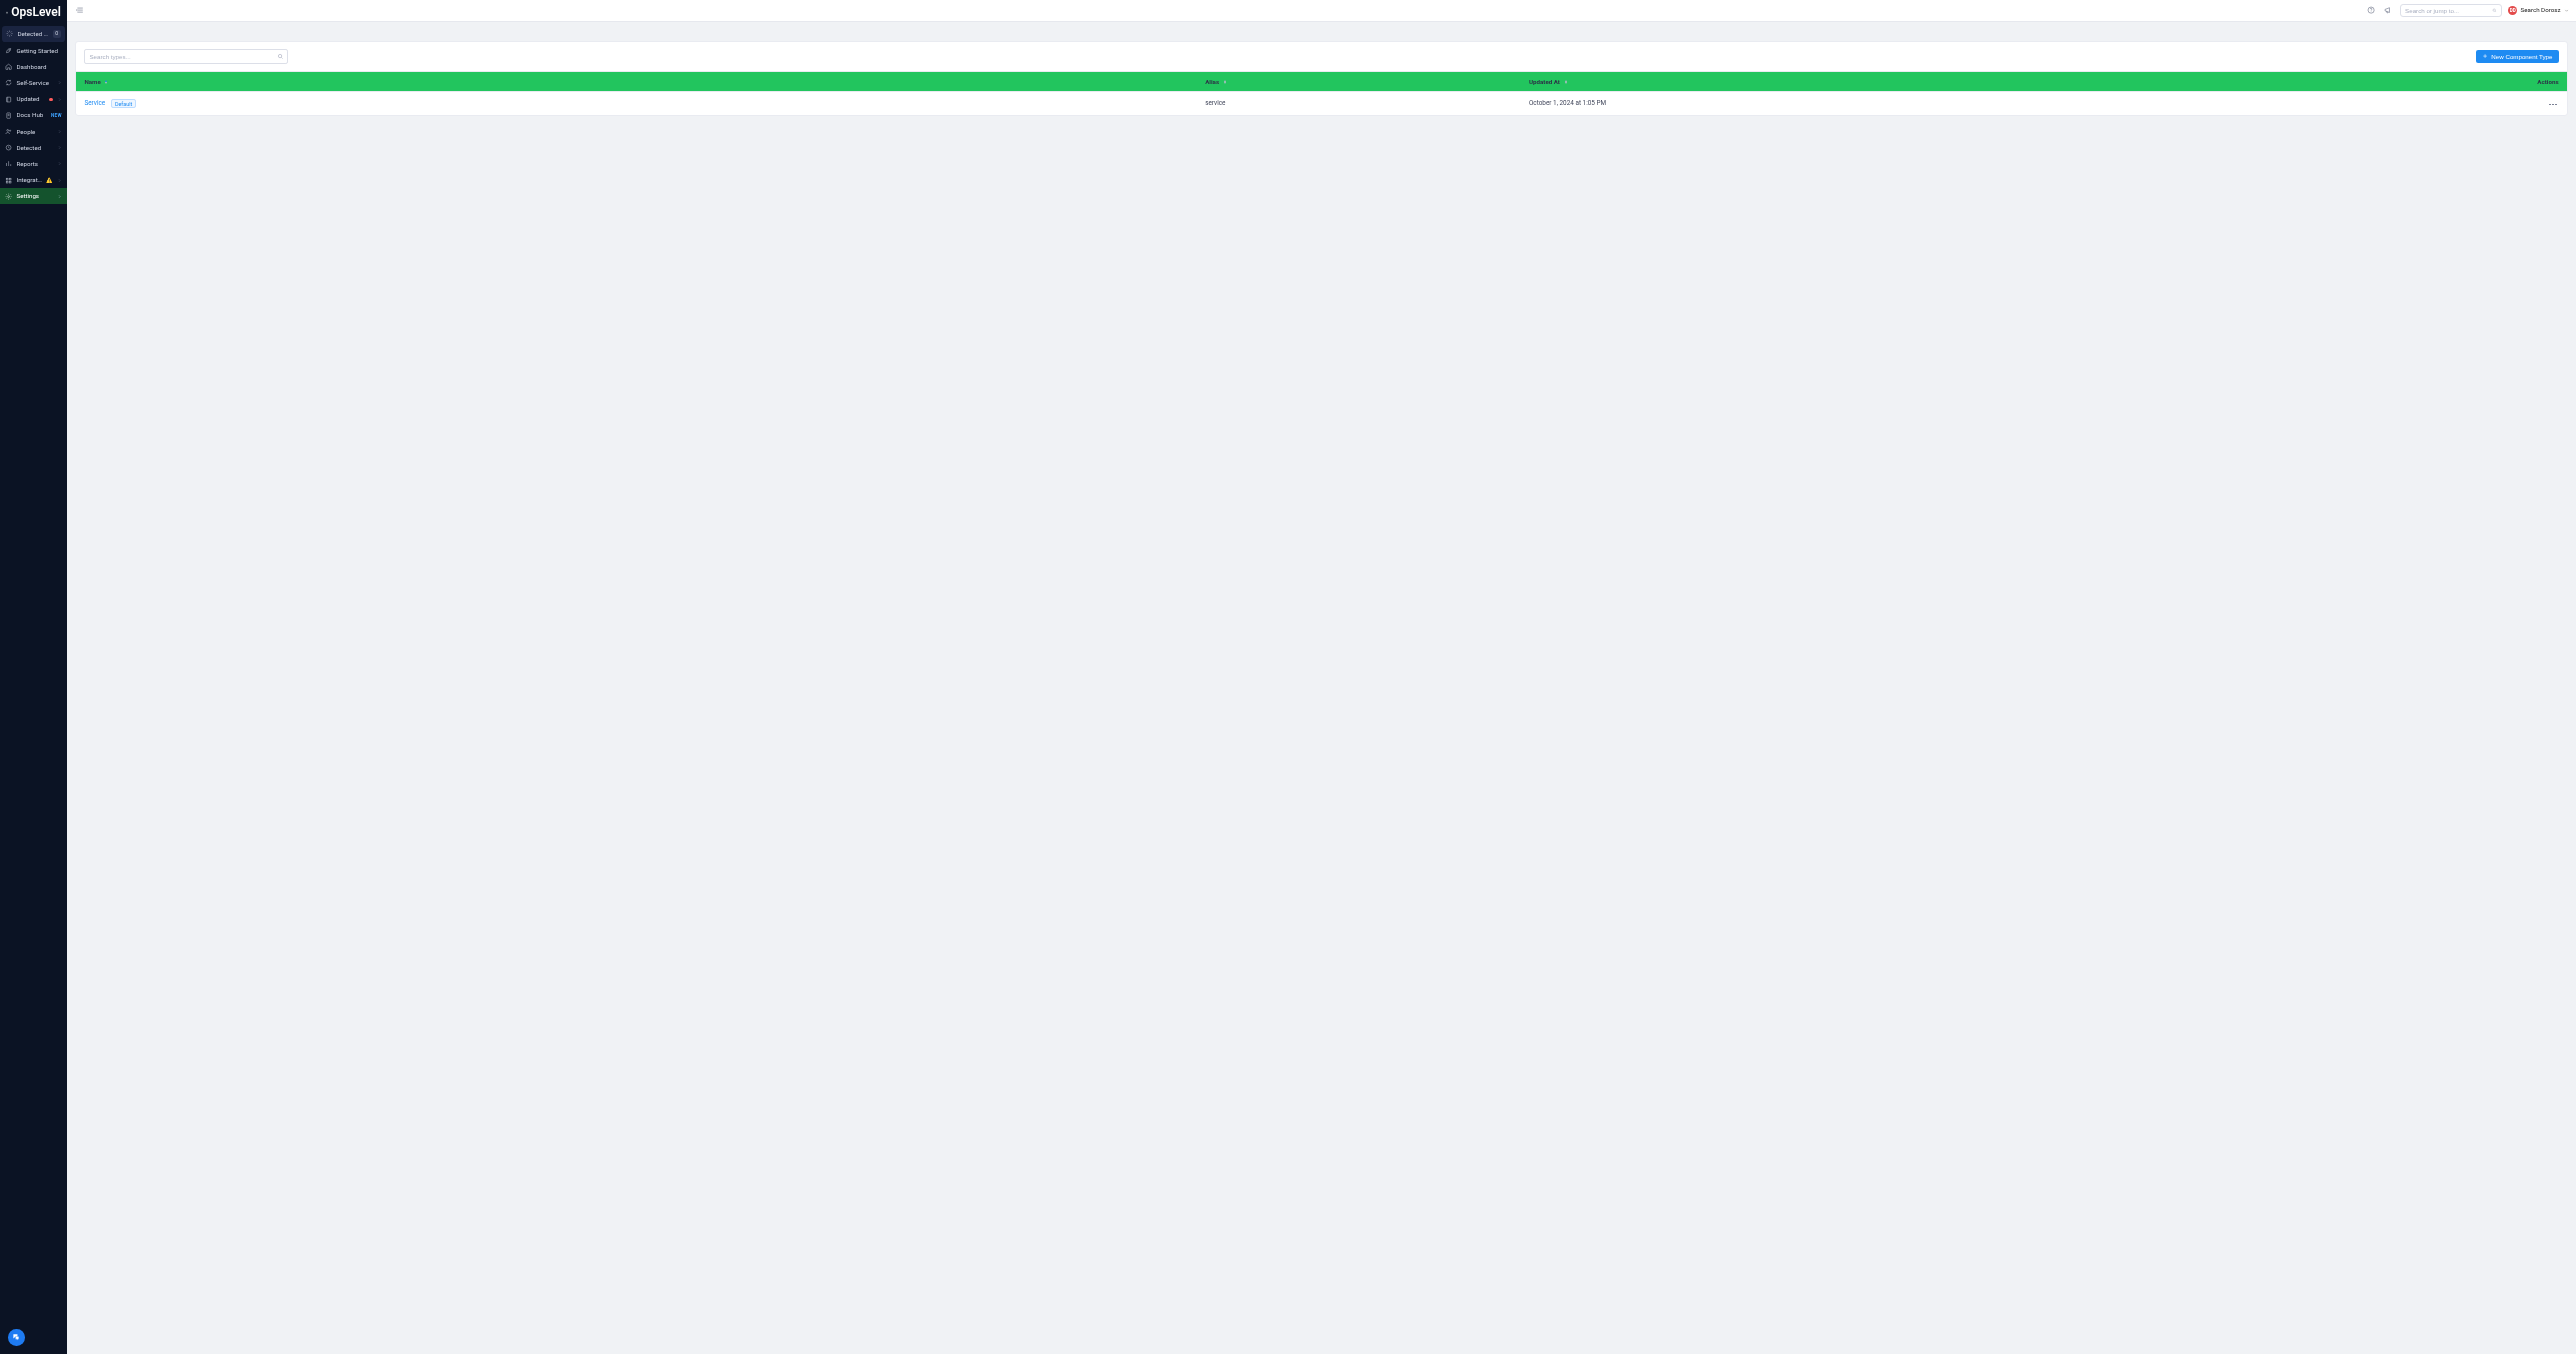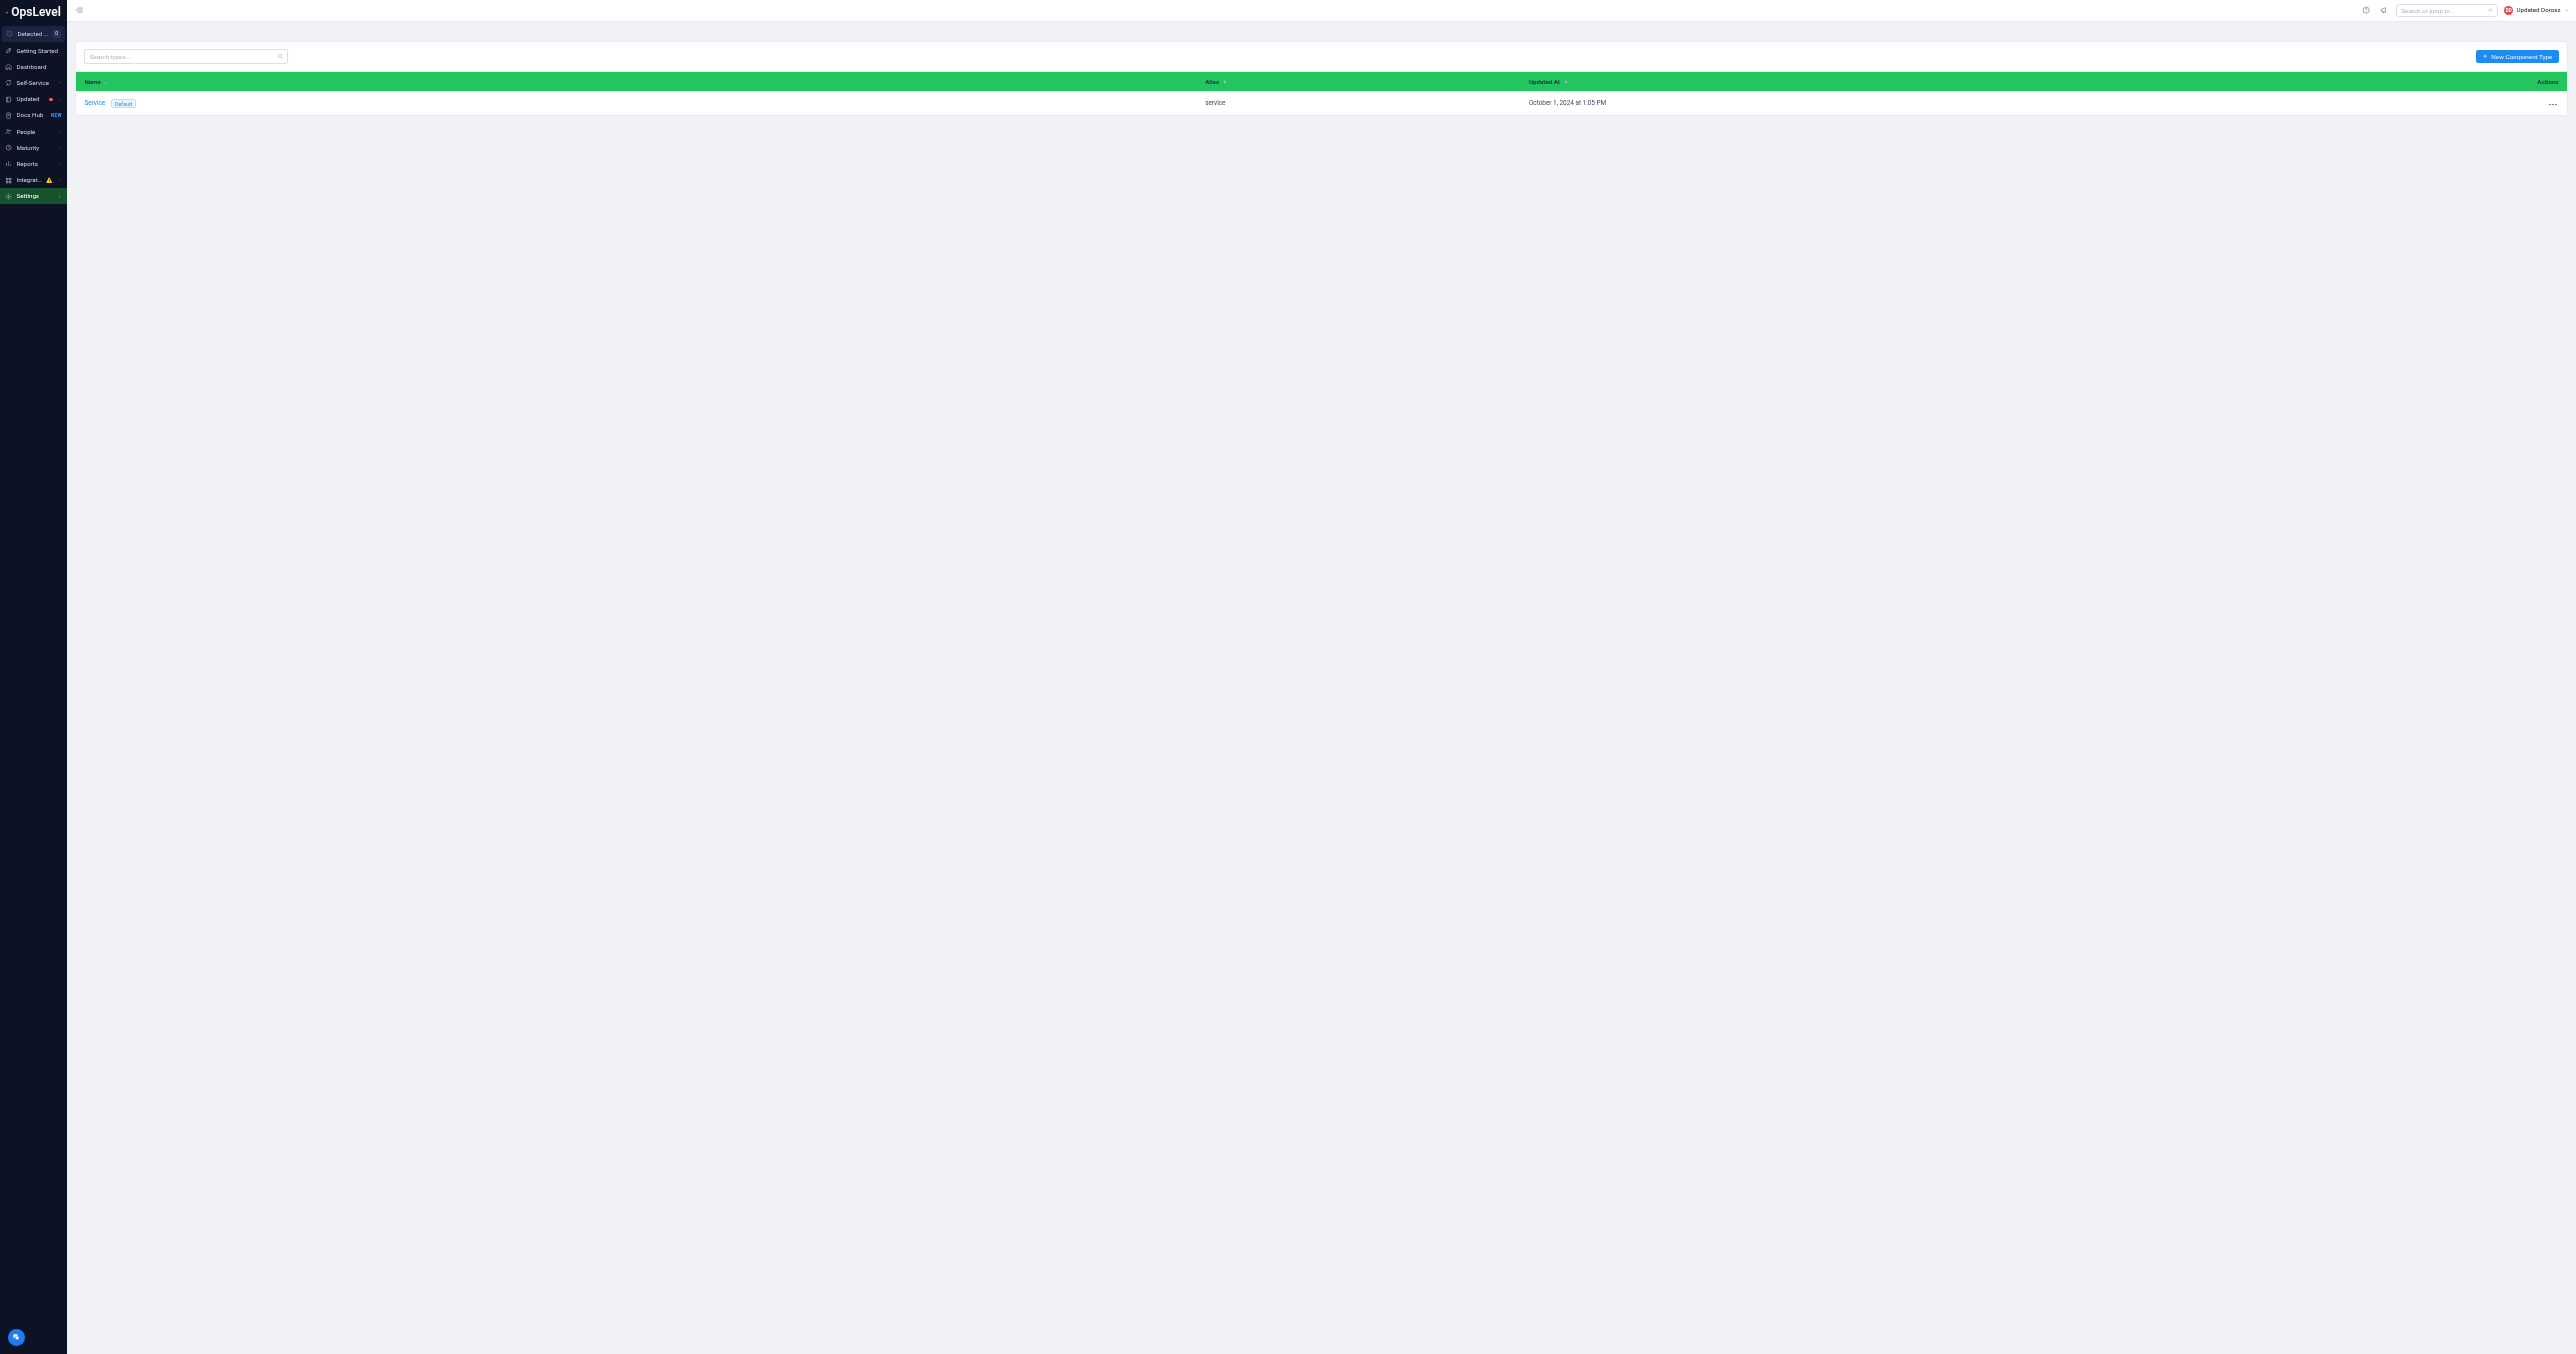--- a/index.html
+++ b/index.html
@@ -188,21 +188,21 @@
       <svg class="chev" viewBox="0 0 24 24">
           <path d="M9 6l6 6-6 6"></path>
         </svg>
     </div>
 
     <div class="nav-item">
       <svg class="icon" viewBox="0 0 24 24">
           <circle cx="12" cy="12" r="8"></circle>
           <path d="M12 8v4l3 2"></path>
         </svg>
-      <span class="label">Maturity</span>
+      <span class="label">Detected</span>
       <svg class="chev" viewBox="0 0 24 24">
           <path d="M9 6l6 6-6 6"></path>
         </svg>
     </div>
 
     <div class="nav-item">
       <svg class="icon" viewBox="0 0 24 24">
           <path d="M5 20V10M12 20V4M19 20v-6"></path>
         </svg>
       <span class="label">Reports</span>
@@ -270,21 +270,21 @@
     </div>
     <div class="search">
       <input type="text" placeholder="Search or jump to..." style="">
       <svg width="6.7" height="6.7" viewBox="0 0 24 24" fill="none" stroke="#9aa0b3" stroke-width="2">
           <circle cx="11" cy="11" r="6"></circle>
           <path d="M20 20l-4-4"></path>
         </svg>
     </div>
     <div class="user">
       <div class="avatar">DD</div>
-      <span>Updated Dorosz</span>
+      <span>Search Dorosz</span>
       <svg width="5.2" height="5.2" viewBox="0 0 24 24" fill="none" stroke="#666" stroke-width="2">
           <path d="M6 9l6 6 6-6"></path>
         </svg>
     </div>
   </div>
 
   <div class="page-header">
   </div>
 
   <div class="content">

